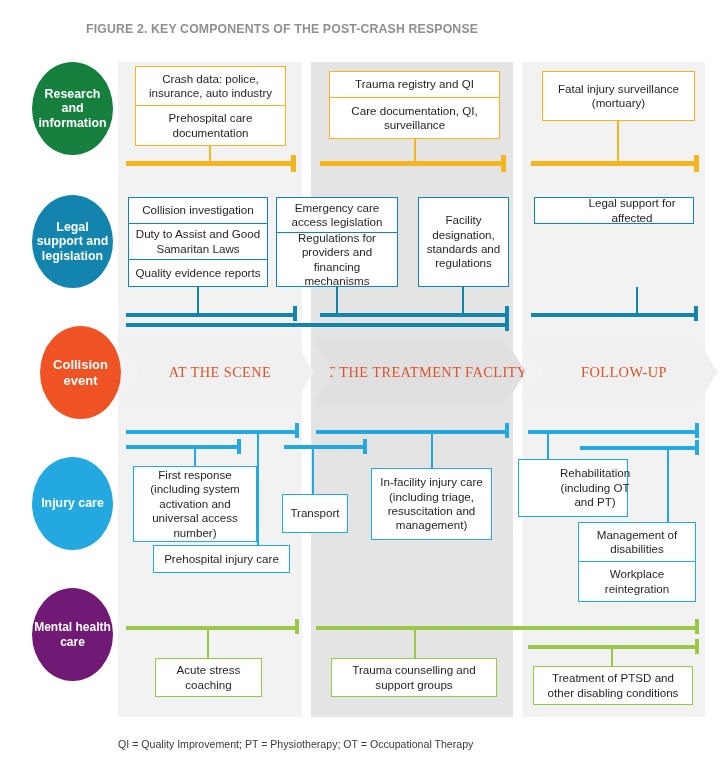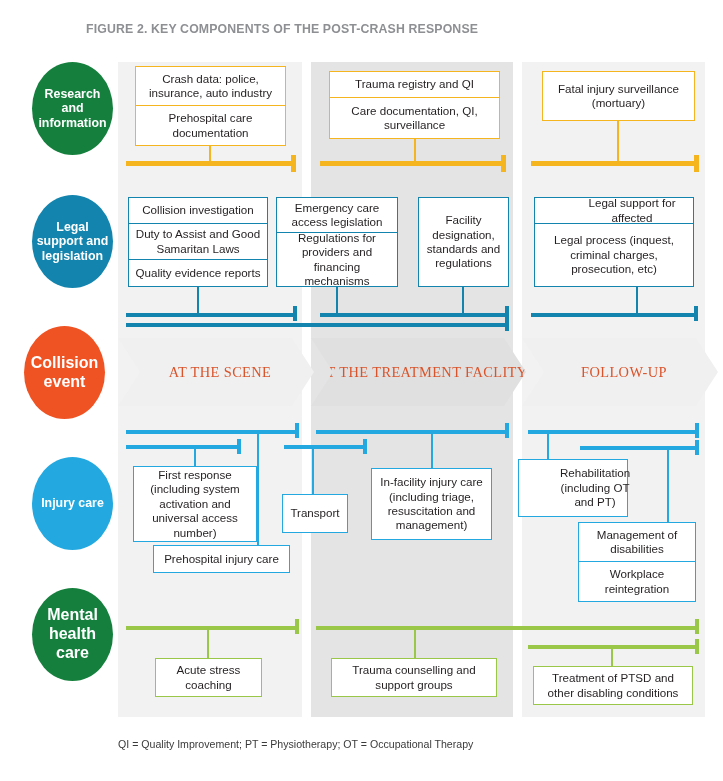--- a/index.html
+++ b/index.html
@@ -28,23 +28,23 @@
 
   
   .circle{
     position:absolute;
     display:flex;align-items:center;justify-content:center;
     text-align:center;color:#ffffff;font-weight:700;
     line-height:1.18;border-radius:50%;
   }
   .c-research{left:32px;top:62px;width:81px;height:93px;background:#15803d;font-size:12.4px;}
   .c-legal   {left:32px;top:195px;width:81px;height:93px;background:#1284ad;font-size:12.4px;}
-  .c-collision{left:24px;top:326px;width:81px;height:93px;background:#f05323;font-size:16px;}
+  .c-collision{left:40px;top:326px;width:81px;height:93px;background:#f05323;font-size:13px;}
   .c-injury  {left:32px;top:457px;width:81px;height:93px;background:#23a9e0;font-size:12.4px;}
-  .c-mental  {left:32px;top:588px;width:81px;height:93px;background:#15803d;font-size:16px;}
+  .c-mental  {left:32px;top:588px;width:81px;height:93px;background:#701a75;font-size:12px;}
 
   
   .box{
     position:absolute;box-sizing:border-box;
     background:#ffffff;
     display:flex;align-items:center;justify-content:center;
     text-align:center;color:#231f20;
     font-size:11.6px;line-height:1.24;
     padding:2px 4px;
   }
@@ -136,21 +136,20 @@
   <div class="stem b" style="left:197px;top:287px;height:28px;"></div>
 
   <div class="box b" style="left:276px;top:197px;width:122px;height:36px;">Emergency care access legislation</div>
   <div class="box b no-top" style="left:276px;top:233px;width:122px;height:54px;">Regulations for providers and financing mechanisms</div>
   <div class="stem b" style="left:336px;top:287px;height:28px;"></div>
 
   <div class="box b" style="left:418px;top:197px;width:91px;height:90px;">Facility designation, standards and regulations</div>
   <div class="stem b" style="left:462px;top:287px;height:28px;"></div>
 
   <div class="box b" style="left:534px;top:197px;width:160px;height:27px;padding-left:40px;">Legal support for affected</div>
-  <div class="box b no-top" style="left:534px;top:224px;width:160px;height:63px;">Legal process (inquest, criminal charges, prosecution, etc)</div>
   <div class="stem b" style="left:636px;top:287px;height:28px;"></div>
 
   <div class="rail b" style="left:126px;top:313px;width:168px;"></div>
   <div class="cap b" style="left:293px;top:306px;"></div>
 
   <div class="rail b" style="left:320px;top:313px;width:186px;"></div>
   <div class="cap b" style="left:505px;top:306px;"></div>
 
   <div class="rail b" style="left:531px;top:313px;width:166px;"></div>
   <div class="cap b" style="left:694px;top:306px;"></div>

